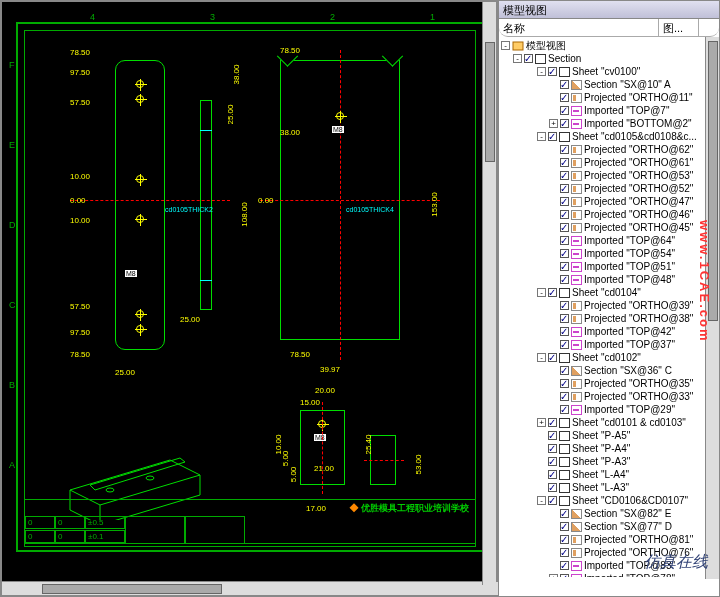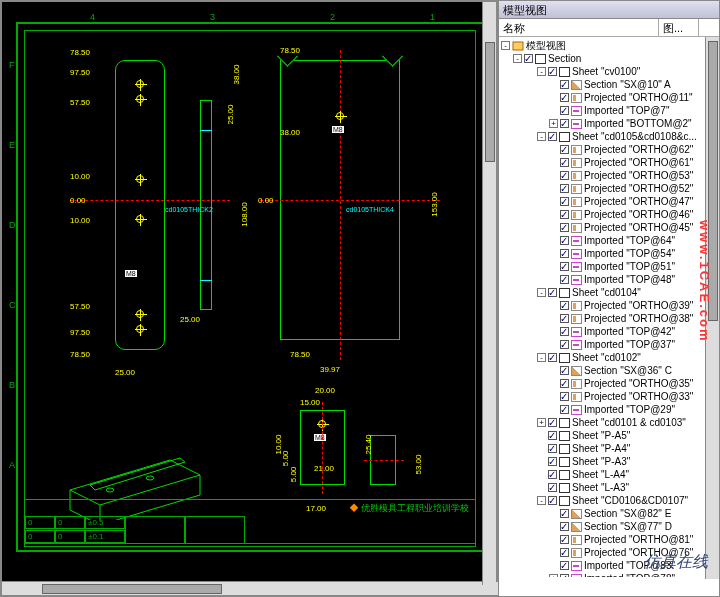--- a/index.html
+++ b/index.html
@@ -16,28 +16,28 @@
 .centerv { position:absolute; width:0; border-left:1px dashed #f00; }
 .cyanline { position:absolute; border-top:1px solid #0ff; }
 .hole { position:absolute; width:8px; height:8px; border:1px solid #ff0; border-radius:50%; }
 .hole::after{ content:""; position:absolute; left:3px; top:-2px; width:1px; height:12px; background:#ff0;}
 .hole::before{ content:""; position:absolute; top:3px; left:-2px; height:1px; width:12px; background:#ff0;}
 .wbox { position:absolute; background:#fff; color:#000; font-size:7px; padding:0 1px; }
 .iso { position:absolute; }
 .iso svg { display:block; }
 .tblock { position:absolute; left:14px; bottom:8px; width:452px; height:48px; border:1px solid #0a0; }
 .tcell { position:absolute; border:1px solid #0a0; color:#0a0; font-size:8px; padding:1px 2px; }
-.logo { position:absolute; right:6px; top:2px; color:#0c0; font-size:9px; font-weight:normal; }
+.logo { position:absolute; right:6px; top:2px; color:#0c0; font-size:9px; font-weight:bold; }
 .scroll-h { position:absolute; left:0; bottom:0; width:498px; height:14px; background:#ddd; border-top:1px solid #888;}
 .scroll-v { position:absolute; right:0; top:0; width:14px; height:583px; background:#ddd; border-left:1px solid #888;}
 .thumb-h { position:absolute; left:40px; top:2px; width:180px; height:10px; background:#aaa; border:1px solid #666;}
 .thumb-v { position:absolute; top:40px; left:2px; height:120px; width:10px; background:#aaa; border:1px solid #666;}
 .sidebar { position:absolute; left:498px; top:0; width:222px; height:597px; background:#fff; border:1px solid #888; }
 .sb-title { background:linear-gradient(#e0e0f0,#c0c0d8); height:18px; font-size:11px; padding:2px 4px; border-bottom:1px solid #888; color:#000;}
-.sb-hdr { display:flex; height:18px; border-bottom:1px solid #aaa; font-size:11px; }
+.sb-hdr { display:flex; height:18px; border-bottom:1px solid #aaa; font-size:11px;border-radius:9px; }
 .sb-hdr div { padding:2px 4px; border-right:1px solid #aaa; }
 .tree { font-size:10px; line-height:13px; padding:2px 0; overflow:hidden; height:540px; }
 .node { display:flex; align-items:center; white-space:nowrap; }
 .exp { width:9px; height:9px; border:1px solid #777; font-size:8px; line-height:7px; text-align:center; margin-right:2px; background:#fff; flex-shrink:0;}
 .chk { width:9px; height:9px; border:1px solid #555; margin-right:2px; position:relative; flex-shrink:0; background:#fff;}
 .chk::after{ content:"✓"; position:absolute; left:-1px; top:-3px; font-size:10px; color:#008;}
 .ico { width:11px; height:10px; margin-right:2px; flex-shrink:0; position:relative;}
 .ico-sheet { border:1px solid #333; background:#fff; }
 .ico-sec { background:linear-gradient(45deg,#e0a060 50%,#fff 50%); border:1px solid #888;}
 .ico-proj { border:1px solid #888; background:#fff; }

